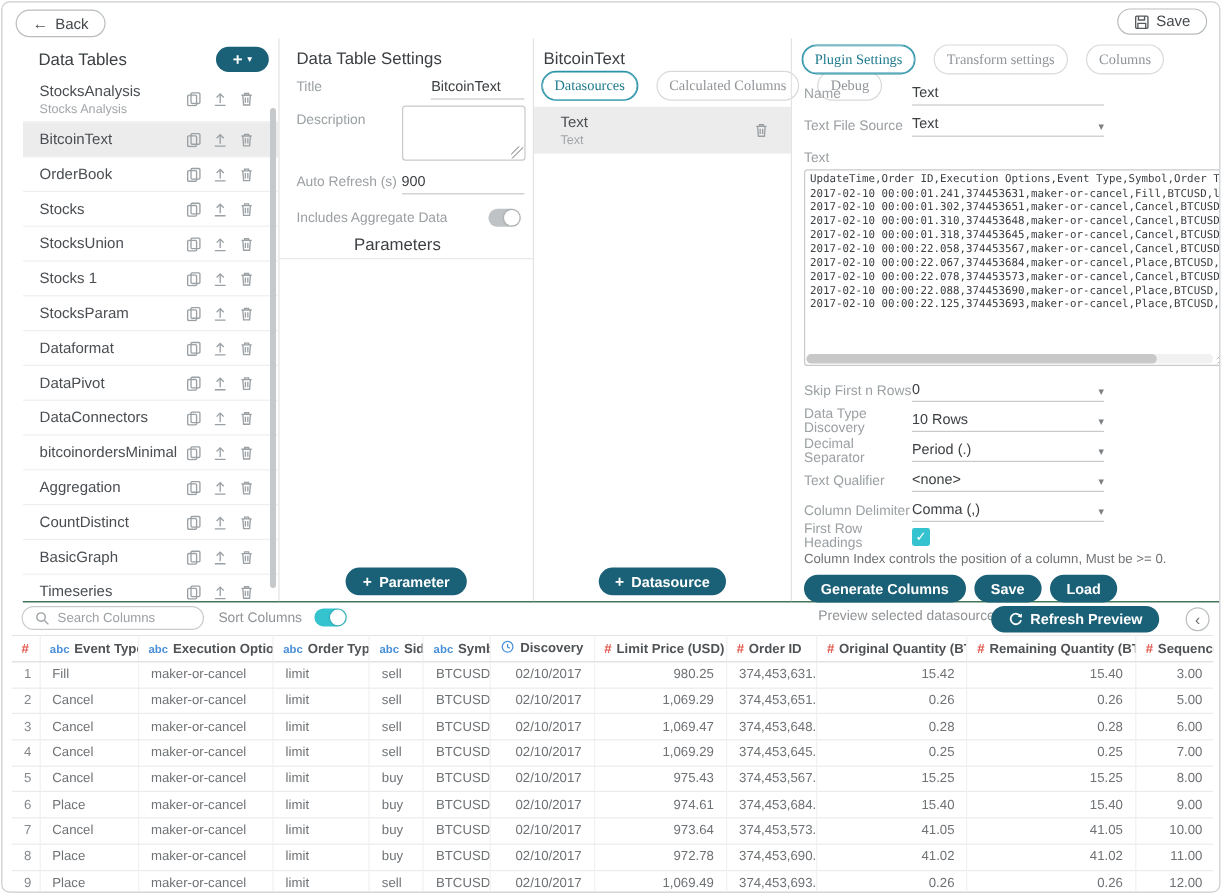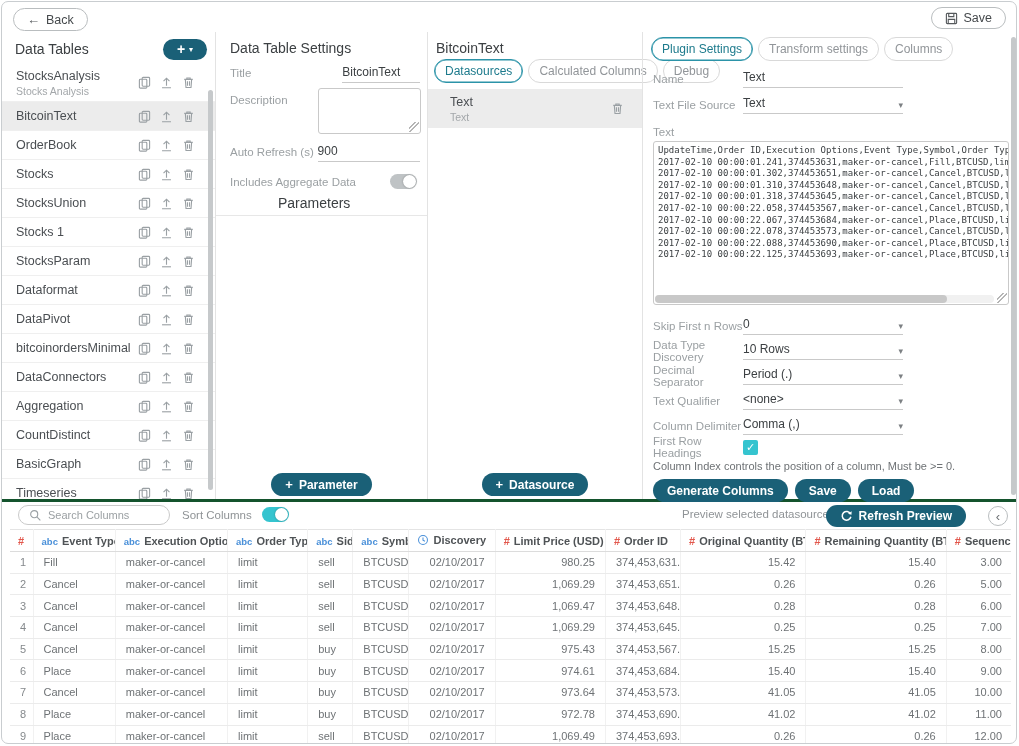--- a/index.html
+++ b/index.html
@@ -11,21 +11,21 @@
   .topbar { position:absolute; top:0; left:0; right:0; height:30px; }
   .pill-btn { display:inline-flex; align-items:center; gap:6px; border:1px solid #b9bdbf; border-radius:13px;
               background:#fff; padding:3px 13px; font-size:12.5px; color:#45494c; cursor:pointer; }
   .back-btn { position:absolute; left:11px; top:6px; }
   .save-top { position:absolute; right:10px; top:5px; }
   .arrow { font-size:13px; color:#55595c; }
   .gicon svg { stroke:#9aa0a4; fill:none; stroke-width:1.2; width:13px; height:13px; display:block; }
   .gicon.dark svg { stroke:#55595c; }
 
   
-  .cols { position:absolute; top:30px; left:0; right:0; height:470px; border-bottom:3px solid #14532d; }
+  .cols { position:absolute; top:30px; left:17px; right:0; height:470px; border-bottom:1px solid #14532d; }
   .col { position:absolute; top:0; bottom:0; }
   .col1 { left:0; width:213px; }
   .col2 { left:213px; width:212px; border-left:1px solid #e3e3e3; }
   .col3 { left:425px; width:215px; border-left:1px solid #e3e3e3; }
   .col4 { left:640px; width:376px; border-left:1px solid #e3e3e3; }
   .panel-h { font-size:14px; color:#3c4043; }
 
   
   .c1-head { position:absolute; top:4px; left:13px; right:8px; height:26px; display:flex; align-items:center; }
   .add-split { margin-left:auto; background:#1a6077; border-radius:12px; height:21px; width:44px;
@@ -71,21 +71,21 @@
                   background:#fff; box-shadow:0 0 2px rgba(0,0,0,.35); }
   .c2-params { position:absolute; top:163px; left:14px;margin-left:48px; }
   .c2-divider { position:absolute; top:183px; left:0; right:0; border-top:1px solid #e7e7e7; }
   .btn-dark { display:inline-flex; align-items:center; gap:6px; background:#1a6077; color:#fff;
               border-radius:12px; height:23px; padding:0 14px; font-size:12px; font-weight:bold; cursor:pointer; }
   .btn-dark .plus { font-size:13px; font-weight:bold; }
   .add-center { position:absolute; top:441px; left:0; right:0; display:flex; justify-content:center; }
 
   
   .c3-head { position:absolute; top:8px; left:8px; }
-  .tabs { position:absolute; display:flex; gap:5px; }
+  .tabs { position:absolute; display:flex; gap:15px;font-family:Liberation Serif, serif; }
   .c3-tabs { top:27px; left:6px; }
   .tab { border:1px solid #d9d9d9; color:#919599; border-radius:13px; padding:4px 10px; font-size:12px;
          background:#fff; cursor:pointer; white-space:nowrap; }
   .tab.sel { border:1px solid #2b93a8; box-shadow:inset 0 0 0 .5px #2b93a8; color:#1d7a8c; }
   .ds-item { position:absolute; top:57px; left:0; right:0; height:39px; background:#ececec;
              display:flex; align-items:center; padding:0 18px 0 22px; cursor:pointer; }
   .ds-item .side-icons { margin-left:auto; }
 
   
   .c4-tabs { top:5px; left:8px; }
@@ -400,47 +400,47 @@
               <span class="gicon">
                 <svg viewBox="0 0 14 14">
                   <path d="M2.4 3.6 H11.6 M5.2 3.6 V2.1 H8.8 V3.6 M3.6 3.6 L4.3 12.4 H9.7 L10.4 3.6 Z"></path>
                   <path d="M5.9 5.6 V10.4 M8.1 5.6 V10.4"></path>
                 </svg>
               </span>
             </div>
           </div>
           <div class="side-item">
             <div>
+              <div class="side-title">DataConnectors</div>
+            </div>
+            <div class="side-icons">
+              <span class="gicon">
+                <svg viewBox="0 0 14 14">
+                  <rect x="4.5" y="1.5" width="8" height="9.5" rx="1"></rect>
+                  <rect x="1.5" y="3.5" width="8" height="9.5" rx="1"></rect>
+                </svg>
+              </span>
+              <span class="gicon">
+                <svg viewBox="0 0 14 14">
+                  <path d="M7 10.5 V2.8"></path>
+                  <path d="M3.8 5.6 L7 2.4 L10.2 5.6"></path>
+                  <path d="M2.2 12.7 H11.8"></path>
+                </svg>
+              </span>
+              <span class="gicon">
+                <svg viewBox="0 0 14 14">
+                  <path d="M2.4 3.6 H11.6 M5.2 3.6 V2.1 H8.8 V3.6 M3.6 3.6 L4.3 12.4 H9.7 L10.4 3.6 Z"></path>
+                  <path d="M5.9 5.6 V10.4 M8.1 5.6 V10.4"></path>
+                </svg>
+              </span>
+            </div>
+          </div>
+          <div class="side-item">
+            <div>
               <div class="side-title">bitcoinordersMinimal</div>
-            </div>
-            <div class="side-icons">
-              <span class="gicon">
-                <svg viewBox="0 0 14 14">
-                  <rect x="4.5" y="1.5" width="8" height="9.5" rx="1"></rect>
-                  <rect x="1.5" y="3.5" width="8" height="9.5" rx="1"></rect>
-                </svg>
-              </span>
-              <span class="gicon">
-                <svg viewBox="0 0 14 14">
-                  <path d="M7 10.5 V2.8"></path>
-                  <path d="M3.8 5.6 L7 2.4 L10.2 5.6"></path>
-                  <path d="M2.2 12.7 H11.8"></path>
-                </svg>
-              </span>
-              <span class="gicon">
-                <svg viewBox="0 0 14 14">
-                  <path d="M2.4 3.6 H11.6 M5.2 3.6 V2.1 H8.8 V3.6 M3.6 3.6 L4.3 12.4 H9.7 L10.4 3.6 Z"></path>
-                  <path d="M5.9 5.6 V10.4 M8.1 5.6 V10.4"></path>
-                </svg>
-              </span>
-            </div>
-          </div>
-          <div class="side-item">
-            <div>
-              <div class="side-title">DataConnectors</div>
             </div>
             <div class="side-icons">
               <span class="gicon">
                 <svg viewBox="0 0 14 14">
                   <rect x="4.5" y="1.5" width="8" height="9.5" rx="1"></rect>
                   <rect x="1.5" y="3.5" width="8" height="9.5" rx="1"></rect>
                 </svg>
               </span>
               <span class="gicon">
                 <svg viewBox="0 0 14 14">

